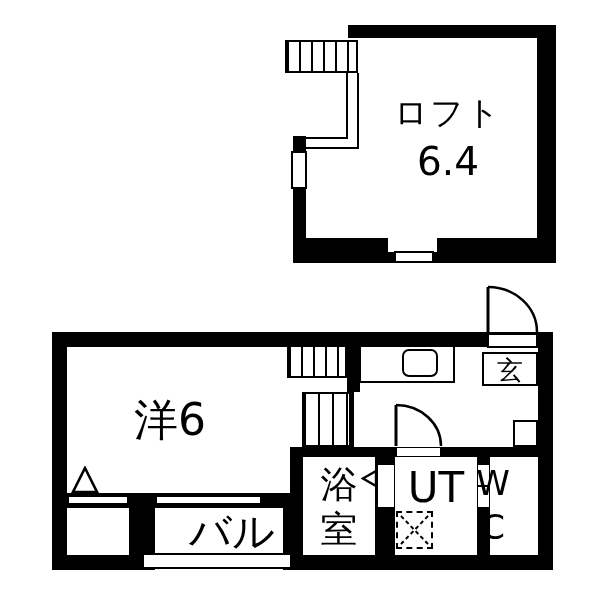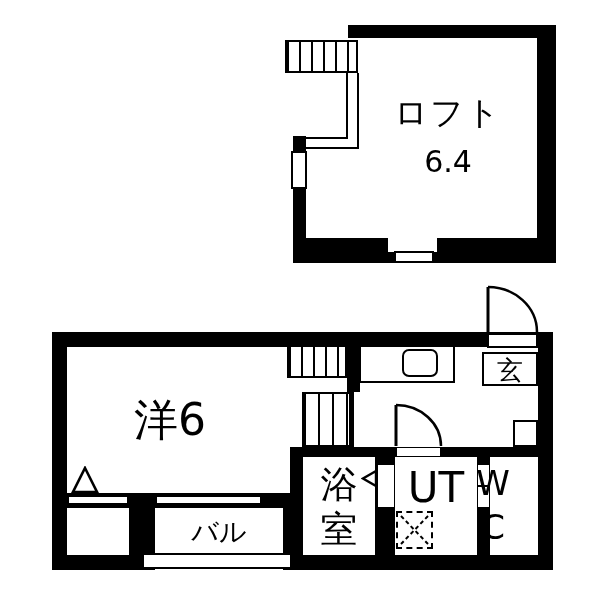--- a/index.html
+++ b/index.html
@@ -41,21 +41,21 @@
     <div class="stairs treads12" style="left:285px;top:40px;width:73px;height:33px;"></div>
 
     <div class="open" style="left:346px;top:73px;width:14px;height:76px;"></div>
     <div class="open" style="left:306px;top:137px;width:54px;height:12px;"></div>
     <div class="thinline" style="left:346px;top:73px;width:2px;height:66px;"></div>
     <div class="thinline" style="left:357px;top:73px;width:2px;height:76px;"></div>
     <div class="thinline" style="left:306px;top:137px;width:42px;height:2px;"></div>
     <div class="thinline" style="left:306px;top:147px;width:53px;height:2px;"></div>
 
     <div class="label" style="left:350px;top:95px;width:196px;height:36px;font-size:33px;line-height:36px;letter-spacing:2px;">ロフト</div>
-    <div class="label" style="left:350px;top:141px;width:196px;height:42px;font-size:30px;line-height:42px;">6.4</div>
+    <div class="label" style="left:350px;top:141px;width:196px;height:42px;font-size:39px;line-height:42px;">6.4</div>
   </div>
 
   <div>
 
     <div class="wall" style="left:52px;top:332px;width:501px;height:15px;"></div>
     <div class="wall" style="left:52px;top:332px;width:15px;height:238px;"></div>
     <div class="wall" style="left:538px;top:332px;width:15px;height:238px;"></div>
     <div class="wall" style="left:52px;top:555px;width:90px;height:15px;"></div>
     <div class="wall" style="left:292px;top:555px;width:261px;height:15px;"></div>
 
@@ -106,19 +106,19 @@
     <div class="box" style="left:155px;top:495px;width:107px;height:10px;"></div>
     <div class="wall" style="left:129px;top:493px;width:26px;height:77px;"></div>
     <div class="wall" style="left:283px;top:493px;width:20px;height:77px;"></div>
     <div class="box" style="left:142px;top:553px;width:150px;height:16px;"></div>
 
     <svg style="left:71px;top:466px;" width="28" height="28" viewBox="0 0 28 28">
       <polygon points="14,2 26,26 2,26" fill="#fff" stroke="#000" stroke-width="2.6"></polygon>
     </svg>
 
     <div class="label" style="left:95px;top:396px;width:150px;height:48px;font-size:44px;line-height:48px;">洋6</div>
-    <div class="label" style="left:164px;top:513px;width:110px;height:38px;font-size:27px;line-height:38px;">バル</div>
+    <div class="label" style="left:177px;top:513px;width:110px;height:38px;font-size:42px;line-height:38px;">バル</div>
     <div class="label vtext" style="left:319px;top:462px;width:40px;height:90px;font-size:37px;line-height:45px;">浴室</div>
     <div class="label" style="left:394px;top:466px;width:84px;height:44px;font-size:42px;line-height:44px;">UT</div>
     <div class="label vtext" style="left:472px;top:461px;width:42px;height:88px;font-size:34px;line-height:44px;">WC</div>
   </div>
 
 </div>
 
 </body></html>

